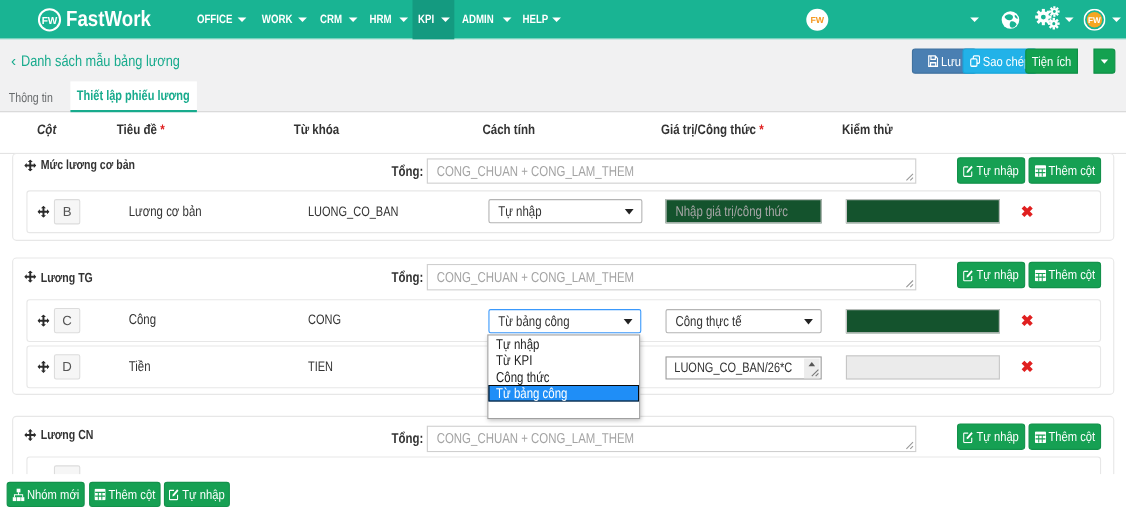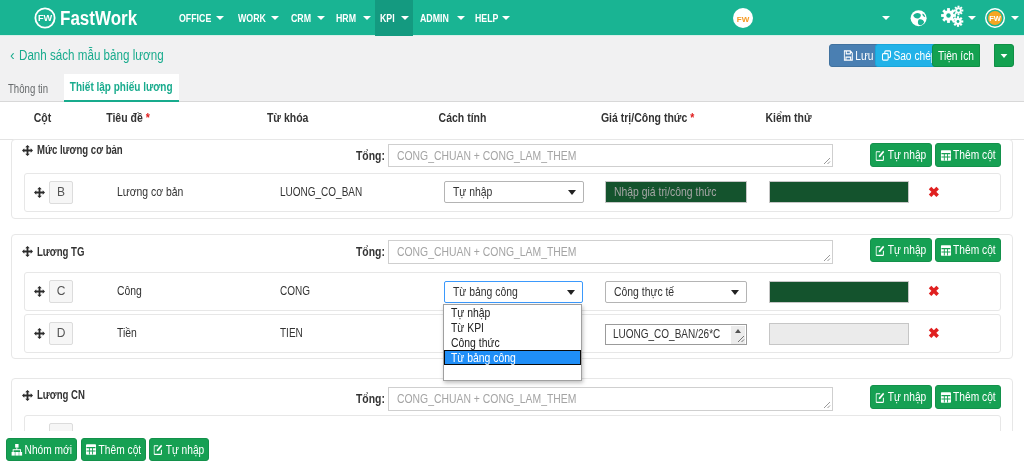--- a/index.html
+++ b/index.html
@@ -153,21 +153,21 @@
       </span>
     </div>
   <div class="abs" style="left:0px;top:39px;width:57px;height:27px;font-size:12px;color:#676a6c;display:flex;align-items:center;justify-content:center;">
       <span class="cxc">Thông tin</span>
     </div>
   <div class="abs" style="left:64px;top:38px;width:115px;height:28px;background:#fff;border-bottom:2px solid #18ab8d;font-size:12.5px;color:#18ab8d;font-weight:bold;display:flex;align-items:center;justify-content:center;">
       <span class="cxc">Thiết lập phiếu lương</span>
     </div>
 </div>
 
-<div class="hdr" style="left:12px;width:60px;"><span class="cxc" style="transform:scaleX(.84);">Cột</span></div>
+<div class="hdr" style="left:12px;width:60px;font-style:italic;"><span class="cxc" style="transform:scaleX(.84);">Cột</span></div>
 <div class="hdr" style="left:86px;width:84px;"><span class="cxc" style="transform:scaleX(.84);">Tiêu đề <span style="color:#e02020;">*</span></span></div>
 <div class="hdr" style="left:248px;width:80px;"><span class="cxc" style="transform:scaleX(.84);">Từ khóa</span></div>
 <div class="hdr" style="left:422px;width:80px;"><span class="cxc" style="transform:scaleX(.84);">Cách tính</span></div>
 <div class="hdr" style="left:588px;width:120px;"><span class="cxc" style="transform:scaleX(.84);">Giá trị/Công thức <span style="color:#e02020;">*</span></span></div>
 <div class="hdr" style="left:748px;width:80px;"><span class="cxc" style="transform:scaleX(.84);">Kiểm thử</span></div>
 <div class="abs" style="left:0;top:139px;width:1024px;height:1px;background:#e3e3e3;"></div>
 
 <div class="panel" style="top:139px;height:80px;">
   <svg class="abs mvi" style="left:10px;top:5px;" width="11" height="11" viewBox="0 0 16 16">
       <path fill="#2b2b2b" d="M8 0 L11.3 3.3 H9.3 V6.7 H12.7 V4.7 L16 8 L12.7 11.3 V9.3 H9.3 V12.7 H11.3 L8 16 L4.7 12.7 H6.7 V9.3 H3.3 V11.3 L0 8 L3.3 4.7 V6.7 H6.7 V3.3 H4.7 Z"></path>

